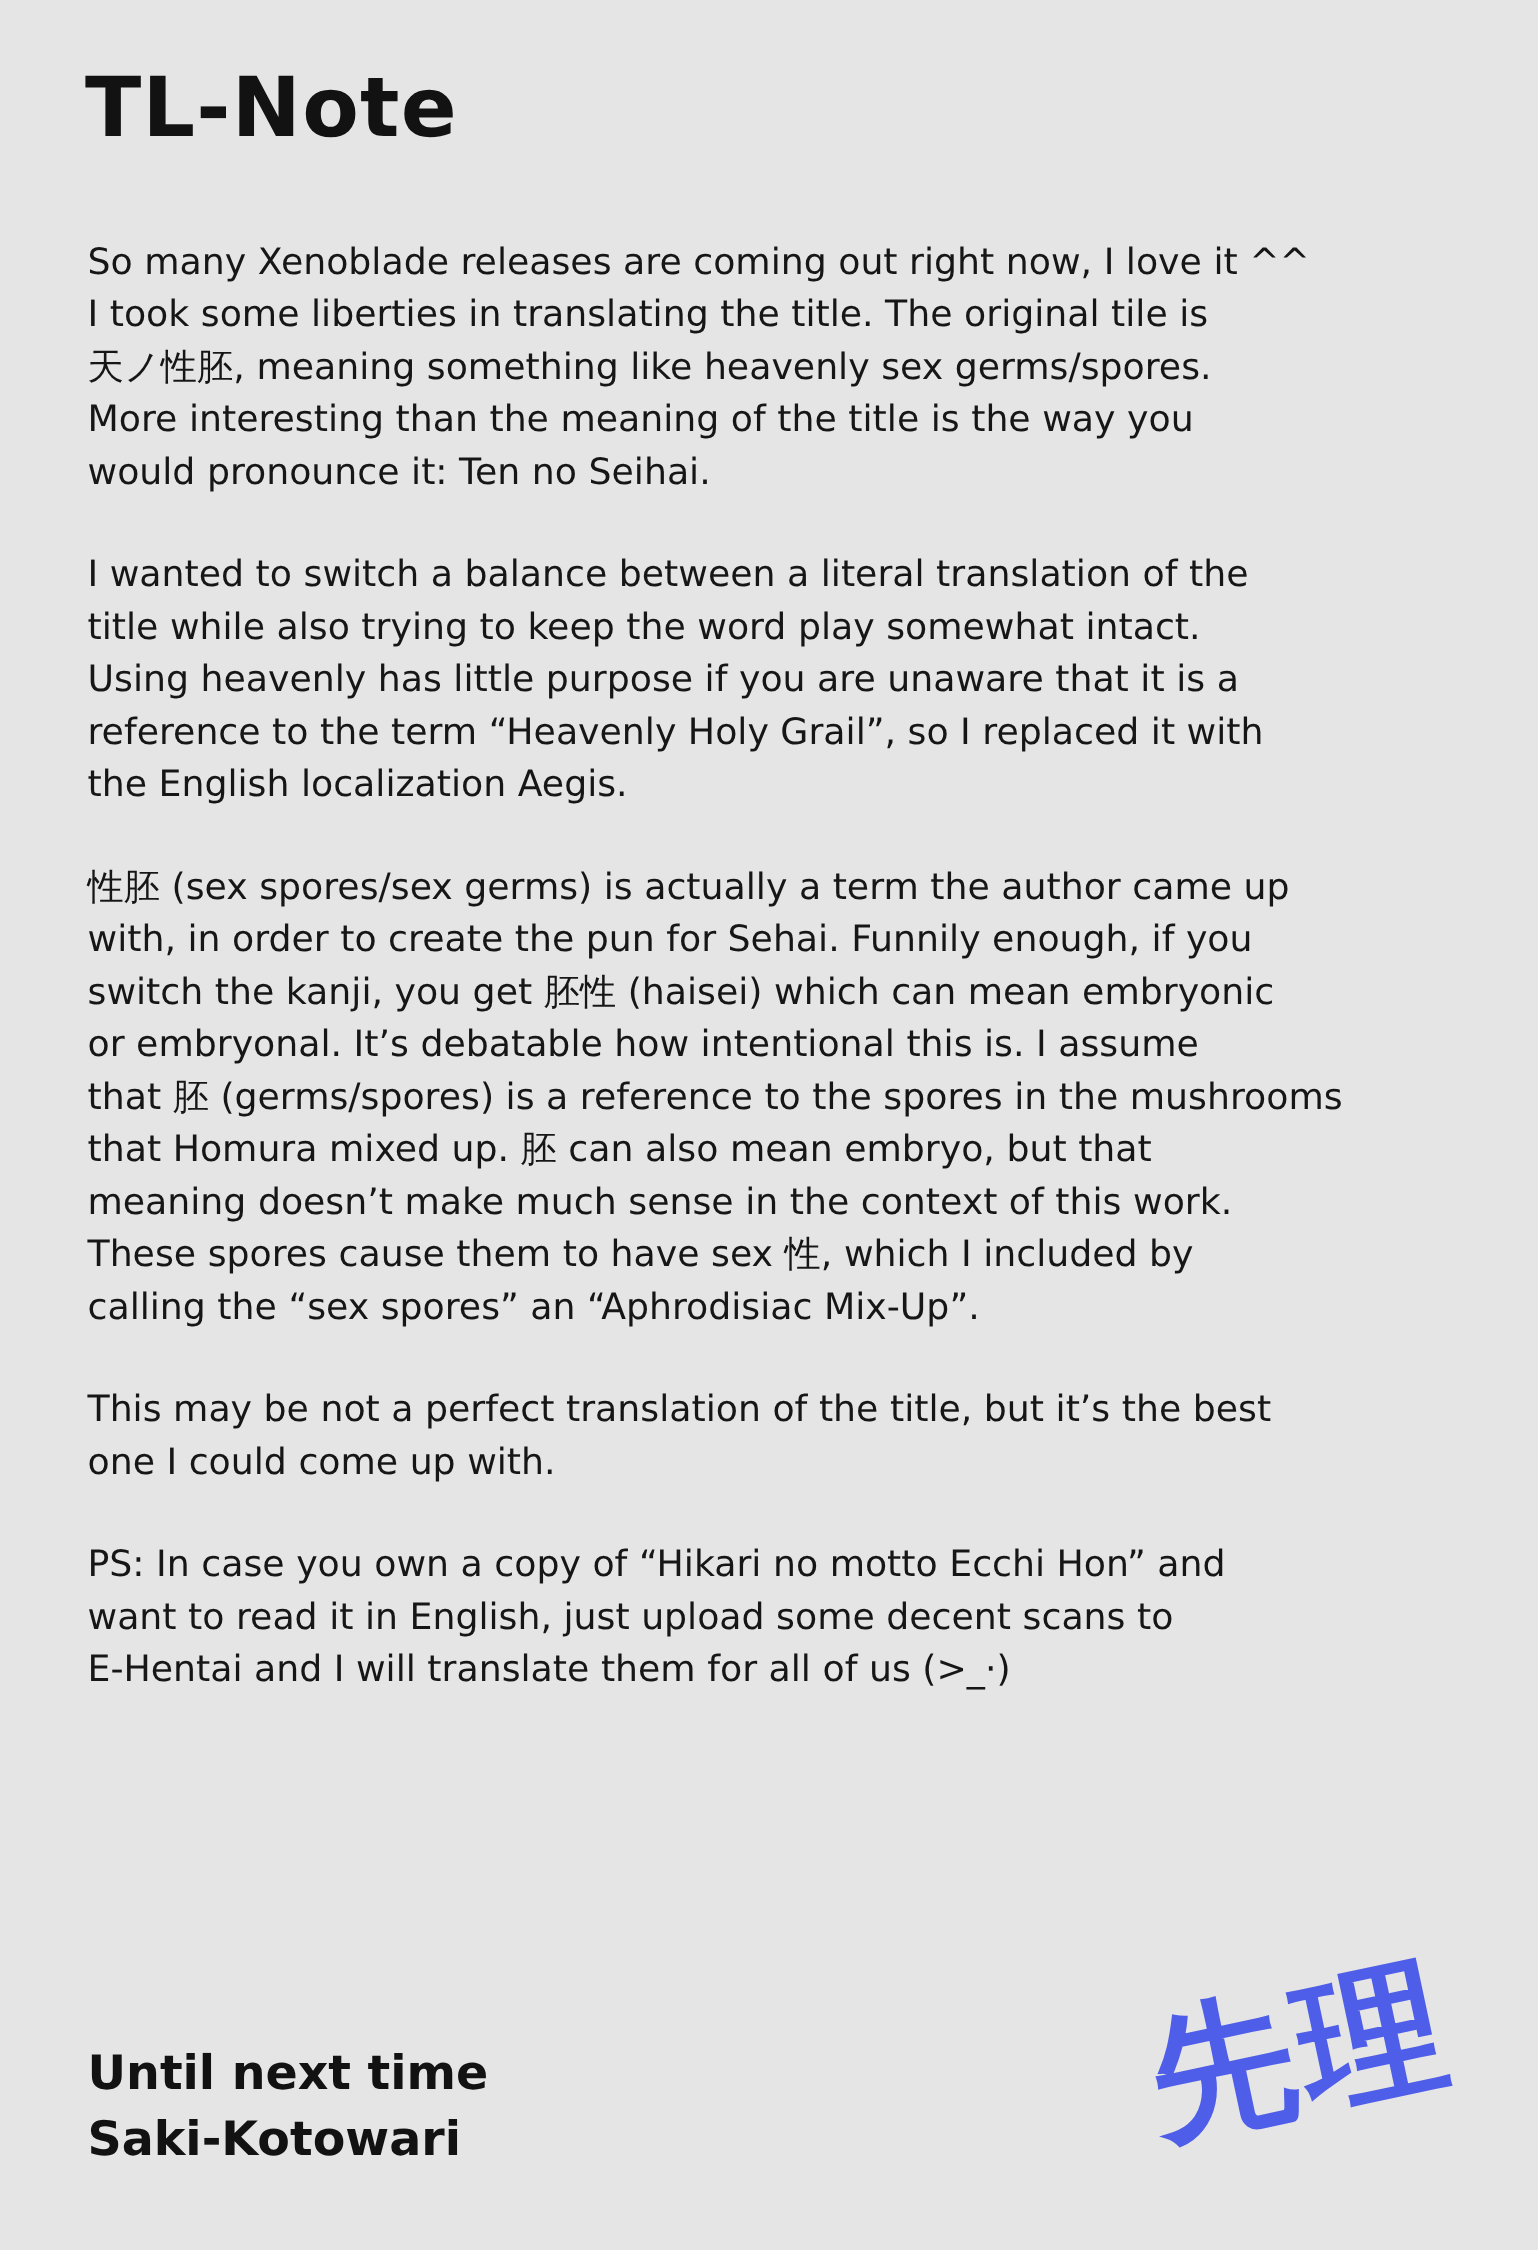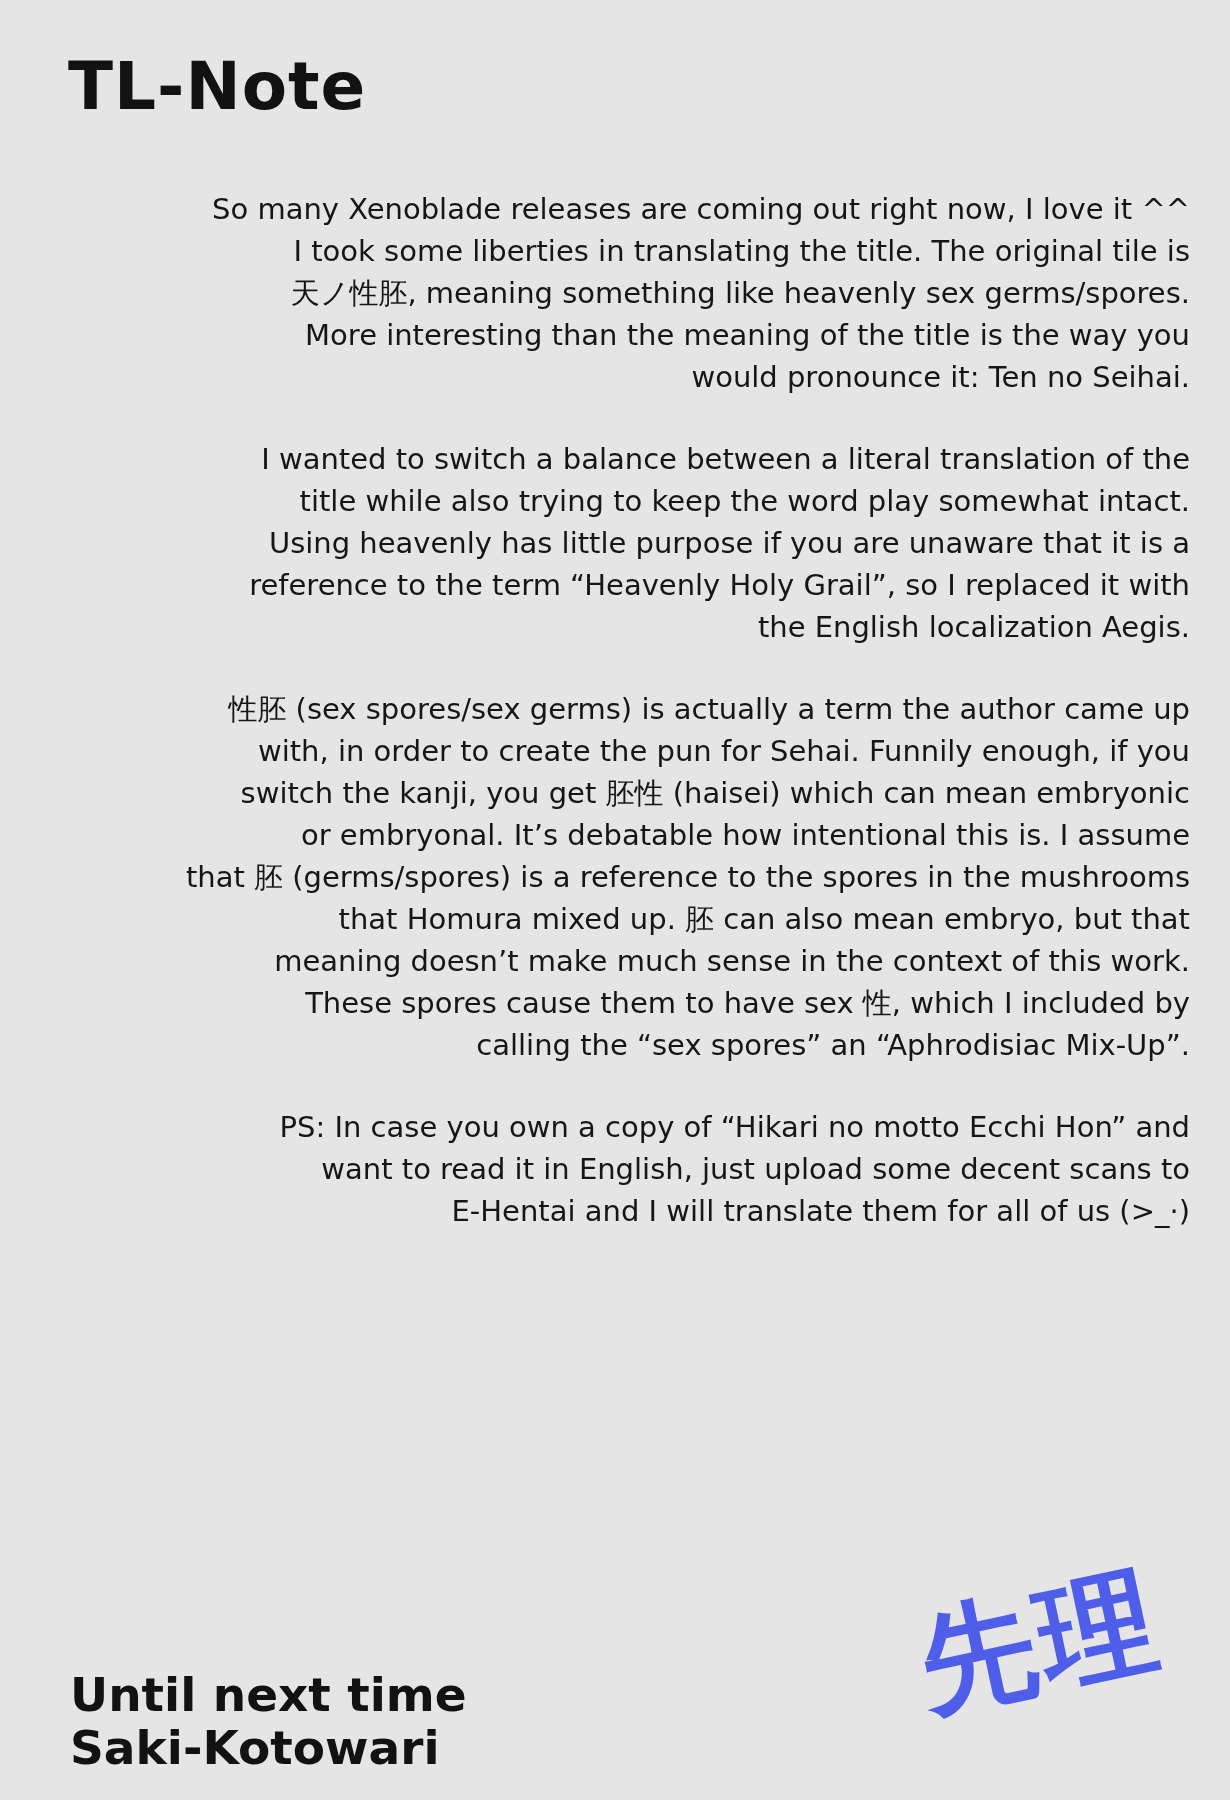--- a/index.html
+++ b/index.html
@@ -24,38 +24,36 @@
     font-size: 66px;
     font-weight: 700;
     letter-spacing: 1px;
     color: #121212;
   }
   .content {
     position: absolute;
     top: 188px;
     left: 70px;
     width: 1120px;
-    text-align: right;
   }
   .content p {
     margin: 0 0 40px 0;
     font-size: 29px;
     line-height: 42px;
     white-space: pre-line;
     color: #161616;
   }
   .signature {
     position: absolute;
     top: 1632px;
     left: 70px;
-    font-size: 47px;
+    font-size: 38px;
     font-weight: 700;
     line-height: 53px;
     color: #121212;
-    margin-top: 36px;
   }
   .stamp {
     position: absolute;
     top: 1578px;
     left: 918px;
     font-size: 116px;
     font-weight: 700;
     letter-spacing: 6px;
     transform: rotate(-12deg);
     transform-origin: center center;
@@ -83,20 +81,22 @@
 the English localization Aegis.</p>
     <p>性胚 (sex spores/sex germs) is actually a term the author came up
 with, in order to create the pun for Sehai. Funnily enough, if you
 switch the kanji, you get 胚性 (haisei) which can mean embryonic
 or embryonal. It’s debatable how intentional this is. I assume
 that 胚 (germs/spores) is a reference to the spores in the mushrooms
 that Homura mixed up. 胚 can also mean embryo, but that
 meaning doesn’t make much sense in the context of this work.
 These spores cause them to have sex 性, which I included by
 calling the “sex spores” an “Aphrodisiac Mix-Up”.</p>
+    <p>This may be not a perfect translation of the title, but it’s the best
+one I could come up with.</p>
     <p>PS: In case you own a copy of “Hikari no motto Ecchi Hon” and
 want to read it in English, just upload some decent scans to
 E-Hentai and I will translate them for all of us (&gt;_·)</p>
   </div>
 
   <div class="signature">
     <div>Until next time</div>
     <div>Saki-Kotowari</div>
   </div>
 

